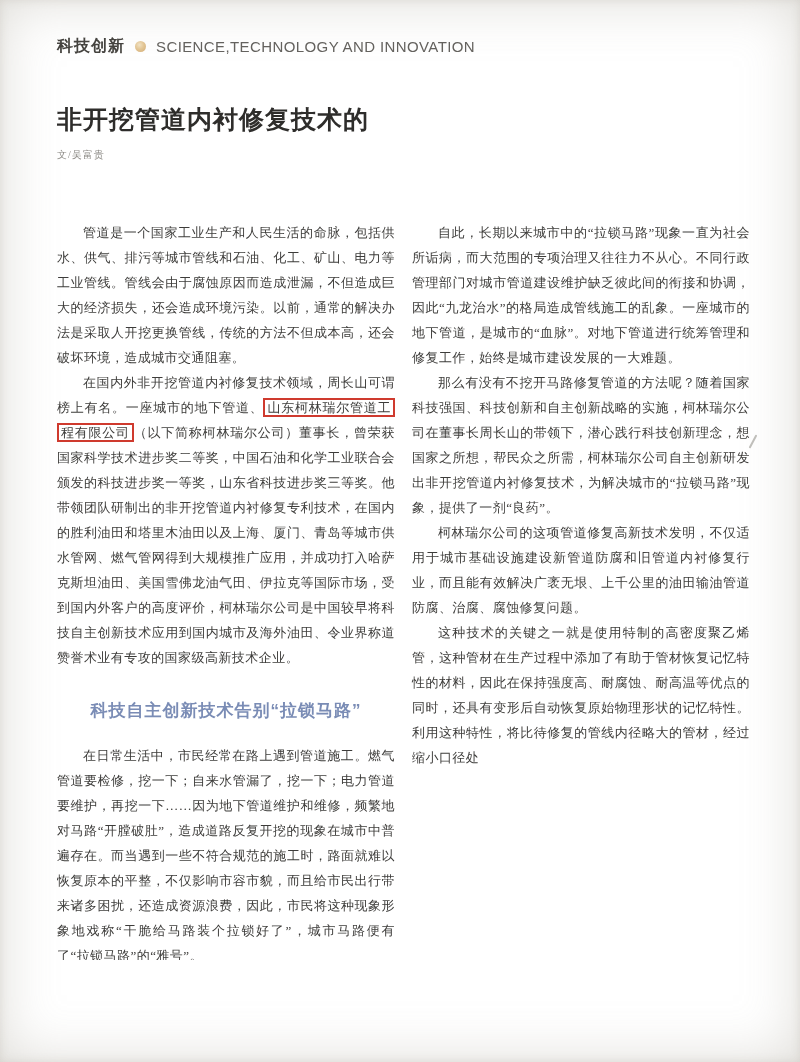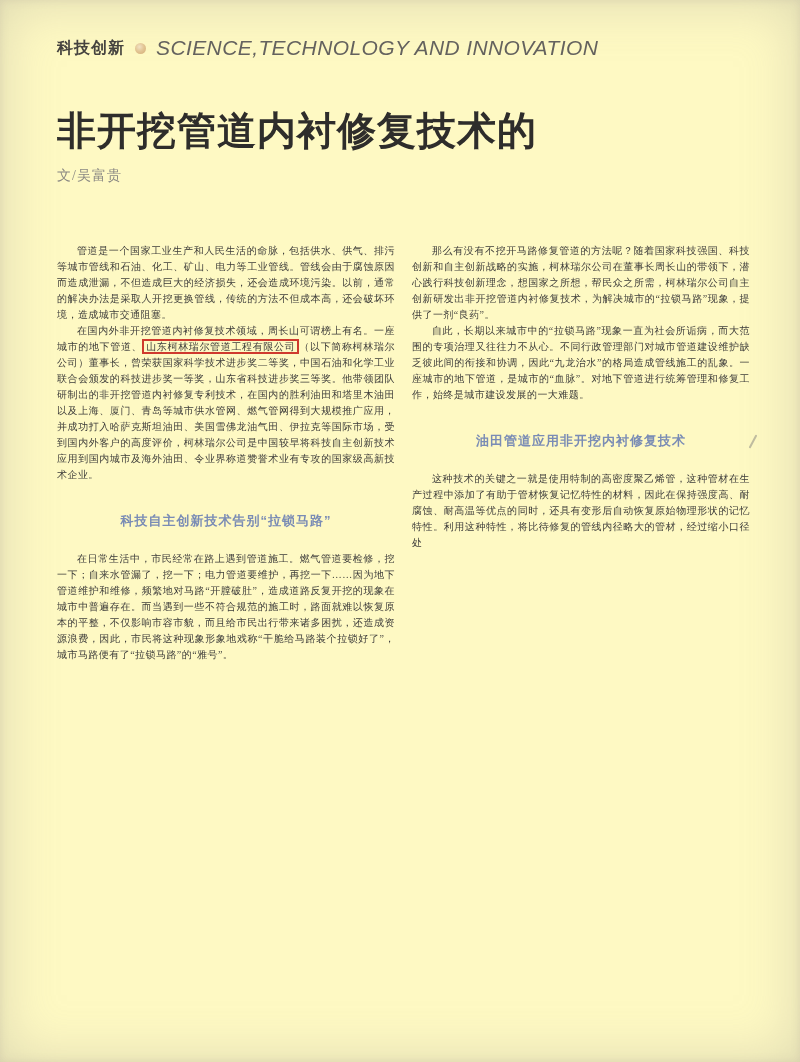--- a/index.html
+++ b/index.html
@@ -2,75 +2,75 @@
 <html style="--heading-accent: #7a8cb5; --highlight-box: #cf3a2e;"><head>
 <meta charset="utf-8">
 <style>
   * { margin: 0; padding: 0; box-sizing: border-box; }
   html, body { background: #e9e7e3; }
   .page {
     position: relative;
     width: 800px;
     height: 1062px;
     margin: 0 auto;
-    background: #fef9c3;
+    background: #ffffff;
     box-shadow: inset 0 0 55px rgba(166,160,148,0.38), inset 0 0 8px rgba(166,160,148,0.25);
     overflow: hidden;
     font-family: "Liberation Serif", "DejaVu Serif", serif;
     color: #3d3c3a;
   }
   .inner { padding: 36px 50px 0 57px; }
 
   
   .mag-header {
     display: flex;
     align-items: center;
     gap: 10px;
     font-family: "Liberation Sans", "DejaVu Sans", sans-serif;
   }
   .sec-cn { font-size: 16px; font-weight: 700; color: #45433f; letter-spacing: 1px; }
   .sec-bullet {
     width: 11px; height: 11px; border-radius: 50%;
     background: radial-gradient(circle at 40% 35%, #f1e2c4 0%, #e3c695 45%, #d2ab74 100%);
     flex: 0 0 auto;
   }
-  .sec-en { font-size: 21px; font-style: italic; color: #64625e; letter-spacing: 0.4px; }
+  .sec-en { font-size: 15px; color: #64625e; letter-spacing: 0.4px; }
 
   
   .title {
     margin-top: 48px;
     font-family: "Liberation Sans", "DejaVu Sans", sans-serif;
-    font-size: 39px;
+    font-size: 25px;
     font-weight: 800;
     line-height: 1.19;
     letter-spacing: 1px;
     color: #2e2d2b;
   }
-  .byline { margin-top: 13px; font-size: 14px; color: #8a8883; letter-spacing: 1px; }
+  .byline { margin-top: 13px; font-size: 10px; color: #8a8883; letter-spacing: 1px; }
 
   
   .columns {
     display: flex;
     gap: 17px;
     margin-top: 58px;
     height: 740px;
     overflow: hidden;
   }
   .col { width: 338px; flex: 0 0 auto; }
   .col p {
-    font-size: 10px;
-    line-height: 16px;
+    font-size: 13px;
+    line-height: 25px;
     letter-spacing: 0.45px;
     text-align: justify;
     text-indent: 2em;
     color: #3d3c3a;
   }
   .col h2 {
     font-family: "Liberation Sans", "DejaVu Sans", sans-serif;
-    font-size: 13px;
+    font-size: 17px;
     font-weight: 700;
     text-align: center;
     color: var(--heading-accent, #7a8cb5);
     letter-spacing: 1px;
     margin: 29px 0 21px 0;
   }
   .red-box {
     border: 2px solid var(--highlight-box, #cf3a2e);
     padding: 0 2px;
     -webkit-box-decoration-break: clone;
@@ -108,23 +108,23 @@
     <div class="columns">
 
       <div class="col">
         <p>管道是一个国家工业生产和人民生活的命脉，包括供水、供气、排污等城市管线和石油、化工、矿山、电力等工业管线。管线会由于腐蚀原因而造成泄漏，不但造成巨大的经济损失，还会造成环境污染。以前，通常的解决办法是采取人开挖更换管线，传统的方法不但成本高，还会破坏环境，造成城市交通阻塞。</p>
         <p><span>在国内外非开挖管道内衬修复技术领域，周长山可谓榜上有名。一座城市的地下管道、</span><span class="red-box">山东柯林瑞尔管道工程有限公司</span><span>（以下简称柯林瑞尔公司）董事长，曾荣获国家科学技术进步奖二等奖，中国石油和化学工业联合会颁发的科技进步奖一等奖，山东省科技进步奖三等奖。他带领团队研制出的非开挖管道内衬修复专利技术，在国内的胜利油田和塔里木油田以及上海、厦门、青岛等城市供水管网、燃气管网得到大规模推广应用，并成功打入哈萨克斯坦油田、美国雪佛龙油气田、伊拉克等国际市场，受到国内外客户的高度评价，柯林瑞尔公司是中国较早将科技自主创新技术应用到国内城市及海外油田、令业界称道赞誉术业有专攻的国家级高新技术企业。</span></p>
         <h2>科技自主创新技术告别“拉锁马路”</h2>
         <p>在日常生活中，市民经常在路上遇到管道施工。燃气管道要检修，挖一下；自来水管漏了，挖一下；电力管道要维护，再挖一下……因为地下管道维护和维修，频繁地对马路“开膛破肚”，造成道路反复开挖的现象在城市中普遍存在。而当遇到一些不符合规范的施工时，路面就难以恢复原本的平整，不仅影响市容市貌，而且给市民出行带来诸多困扰，还造成资源浪费，因此，市民将这种现象形象地戏称“干脆给马路装个拉锁好了”，城市马路便有了“拉锁马路”的“雅号”。</p>
       </div>
 
       <div class="col">
+        <p>自此，长期以来城市中的“拉锁马路”现象一直为社会所诟病，而大范围的专项治理又往往力不从心。不同行政管理部门对城市管道建设维护缺乏彼此间的衔接和协调，因此“九龙治水”的格局造成管线施工的乱象。一座城市的地下管道，是城市的“血脉”。对地下管道进行统筹管理和修复工作，始终是城市建设发展的一大难题。</p>
         <p>那么有没有不挖开马路修复管道的方法呢？随着国家科技强国、科技创新和自主创新战略的实施，柯林瑞尔公司在董事长周长山的带领下，潜心践行科技创新理念，想国家之所想，帮民众之所需，柯林瑞尔公司自主创新研发出非开挖管道内衬修复技术，为解决城市的“拉锁马路”现象，提供了一剂“良药”。</p>
-        <p>自此，长期以来城市中的“拉锁马路”现象一直为社会所诟病，而大范围的专项治理又往往力不从心。不同行政管理部门对城市管道建设维护缺乏彼此间的衔接和协调，因此“九龙治水”的格局造成管线施工的乱象。一座城市的地下管道，是城市的“血脉”。对地下管道进行统筹管理和修复工作，始终是城市建设发展的一大难题。</p>
-        <h2>油田管道应用非开挖内衬修复技术</h2>
+        <p>柯林瑞尔公司的这项管道修复高新技术发明，不仅适用于城市基础设施建设新管道防腐和旧管道内衬修复行业，而且能有效解决广袤无垠、上千公里的油田输油管道防腐、治腐、腐蚀修复问题。</p>
         <p>这种技术的关键之一就是使用特制的高密度聚乙烯管，这种管材在生产过程中添加了有助于管材恢复记忆特性的材料，因此在保持强度高、耐腐蚀、耐高温等优点的同时，还具有变形后自动恢复原始物理形状的记忆特性。利用这种特性，将比待修复的管线内径略大的管材，经过缩小口径处</p>
       </div>
 
     </div>
   </div>
 
   <div class="scan-mark"></div>
 </div>
 
 </body></html>

